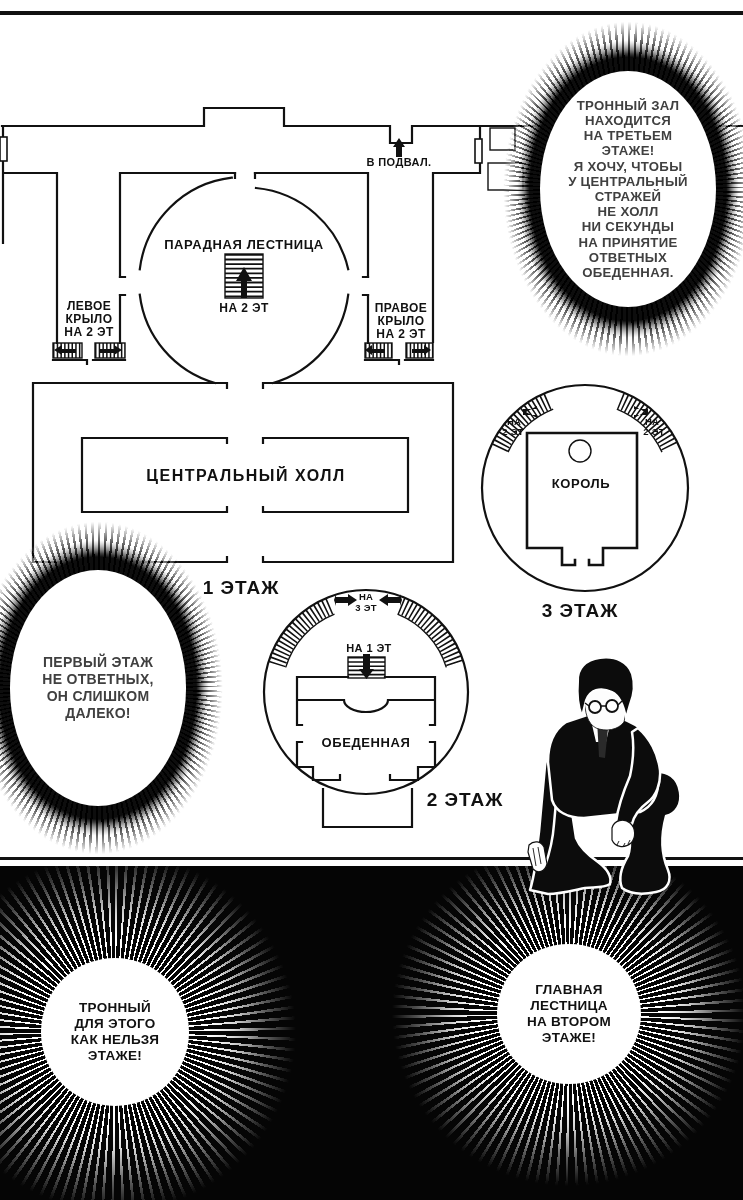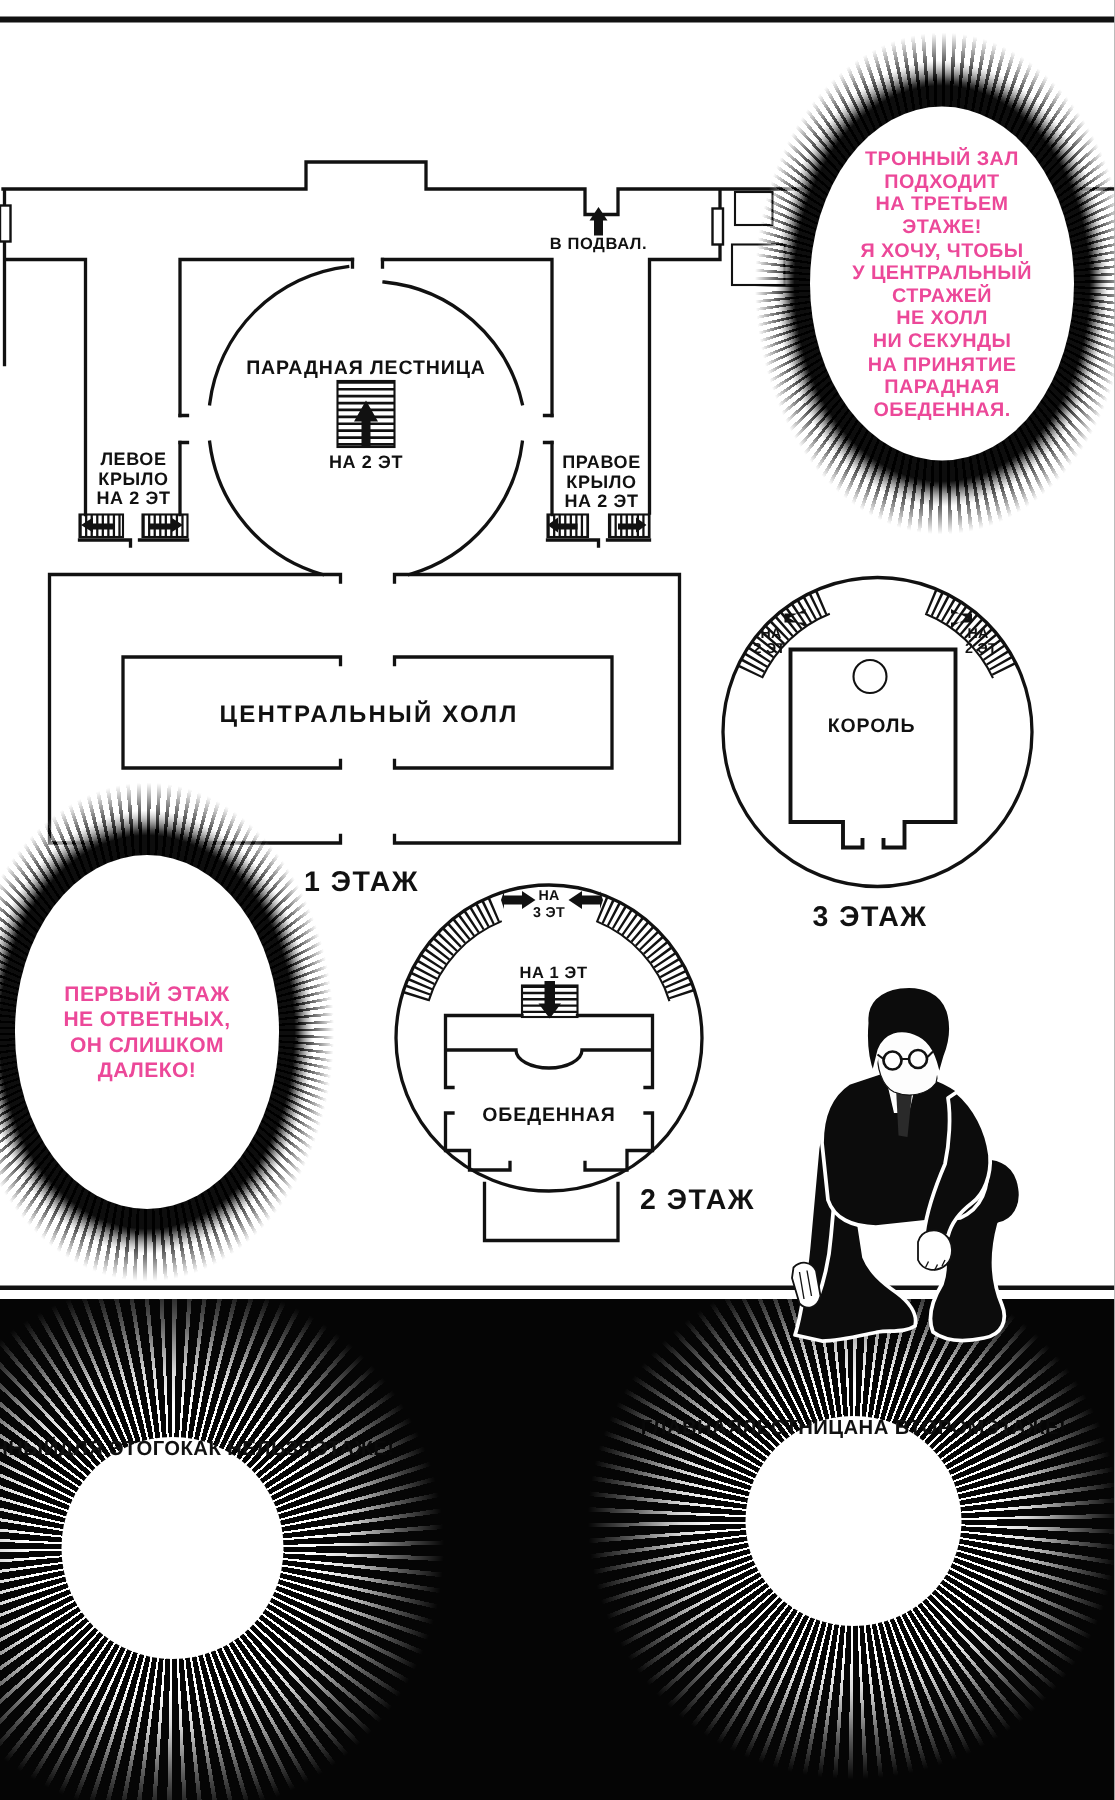--- a/index.html
+++ b/index.html
@@ -22,32 +22,32 @@
   .doorrect{fill:#fff;stroke:#111;stroke-width:1.6;}
   
   .spike-bubble{position:absolute;border-radius:50%;z-index:4;
     background:
       radial-gradient(closest-side, rgba(0,0,0,0) 0 58%, rgba(0,0,0,.95) 68% 78%, rgba(0,0,0,0) 88%),
       repeating-conic-gradient(#000 0deg .9deg, #fff .9deg 2.4deg);
     -webkit-mask:radial-gradient(closest-side,#000 0 80%,rgba(0,0,0,.5) 90%,transparent 99%);
             mask:radial-gradient(closest-side,#000 0 80%,rgba(0,0,0,.5) 90%,transparent 99%);}
   .spike-bubble .core{position:absolute;left:15%;top:15%;right:15%;bottom:15%;
     background:#fff;border-radius:50%;display:flex;flex-direction:column;
-    align-items:center;justify-content:center;text-align:center;color:#ec4899;}
+    align-items:center;justify-content:center;text-align:center;color:#404040;}
   .core div{white-space:nowrap;}
   #bubble-throne .core div{font-weight:bold;font-size:13.2px;line-height:15.2px;letter-spacing:.3px;}
   #bubble-reject .core div{font-weight:bold;font-size:14px;line-height:17px;letter-spacing:.3px;}
   
   .panel-black{position:absolute;left:0;top:866px;width:743px;height:334px;background:#050505;overflow:hidden;z-index:3;}
   .burst{position:absolute;border-radius:50%;
     background:repeating-conic-gradient(#fff 0deg 1deg, transparent 1deg 3.4deg);
     -webkit-mask:radial-gradient(closest-side,#000 0 52%,rgba(0,0,0,.85) 64%,rgba(0,0,0,.35) 82%,transparent 98%);
             mask:radial-gradient(closest-side,#000 0 52%,rgba(0,0,0,.85) 64%,rgba(0,0,0,.35) 82%,transparent 98%);}
   .burst .core{position:absolute;left:30%;top:30%;right:30%;bottom:30%;border-radius:50%;
-    background:#fff;display:flex;justify-content:center;
+    background:#fff;display:flex;flex-direction:column;justify-content:center;
     text-align:center;color:#111;}
   .burst .core div{font-weight:bold;font-size:13.5px;line-height:16px;letter-spacing:.3px;white-space:nowrap;}
   
   #character{position:absolute;left:0;top:0;z-index:5;}
 </style>
 </head>
 <body>
 
 <div class="page">
 
@@ -183,30 +183,30 @@
       <text class="t9" x="366" y="611" text-anchor="middle">3 ЭТ</text>
       <text class="t11" x="369" y="652" text-anchor="middle">НА 1 ЭТ</text>
       <text class="t13" x="366" y="747" text-anchor="middle">ОБЕДЕННАЯ</text>
       <text class="t19" x="465" y="806" text-anchor="middle">2 ЭТАЖ</text>
     </g>
   </svg>
 
   <div class="spike-bubble" id="bubble-throne" style="left:502px;top:20px;width:252px;height:338px;">
     <div class="core">
       <div>ТРОННЫЙ ЗАЛ</div>
-      <div>ПОДХОДИТ</div>
+      <div>НАХОДИТСЯ</div>
       <div>НА ТРЕТЬЕМ</div>
       <div>ЭТАЖЕ!</div>
       <div>Я ХОЧУ, ЧТОБЫ</div>
       <div>У ЦЕНТРАЛЬНЫЙ</div>
       <div>СТРАЖЕЙ</div>
       <div>НЕ ХОЛЛ</div>
       <div>НИ СЕКУНДЫ</div>
       <div>НА ПРИНЯТИЕ</div>
-      <div>ПАРАДНАЯ</div>
+      <div>ОТВЕТНЫХ</div>
       <div>ОБЕДЕННАЯ.</div>
     </div>
   </div>
 
   <div class="spike-bubble" id="bubble-reject" style="left:-28px;top:520px;width:252px;height:336px;">
     <div class="core">
       <div>ПЕРВЫЙ ЭТАЖ</div>
       <div>НЕ ОТВЕТНЫХ,</div>
       <div>ОН СЛИШКОМ</div>
       <div>ДАЛЕКО!</div>

